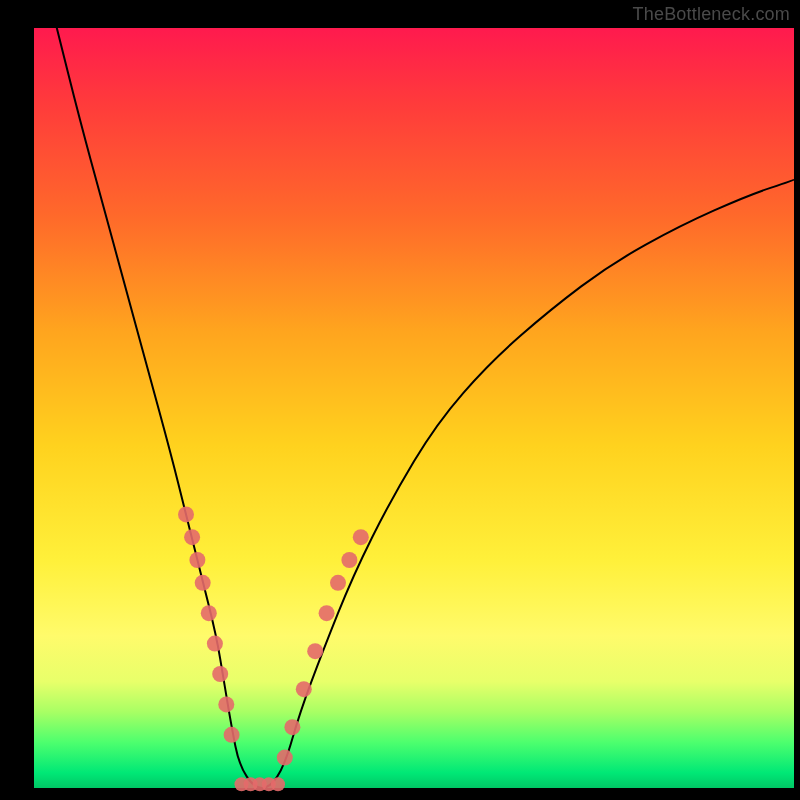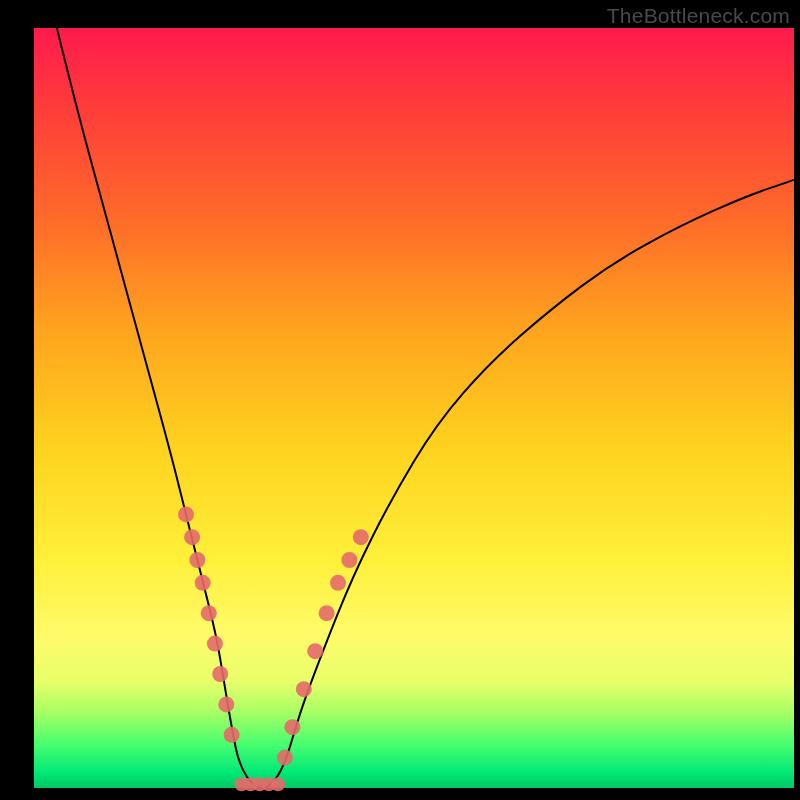--- a/index.html
+++ b/index.html
@@ -32,21 +32,21 @@
       #e8ff6a 86%,
       #a8ff64 90%,
       #4dff6e 94%,
       #00e876 98%,
       #00c765 100%
     );
   }
   #watermark {
     position: absolute;
     color: #4a4a4a;
-    font-size: 21px;
+    font-size: 18px;
     font-weight: 500;
     letter-spacing: 0.2px;
     white-space: nowrap;
   }
   svg.curve {
     position: absolute;
     left: 0;
     top: 0;
   }
   .curve-path {

